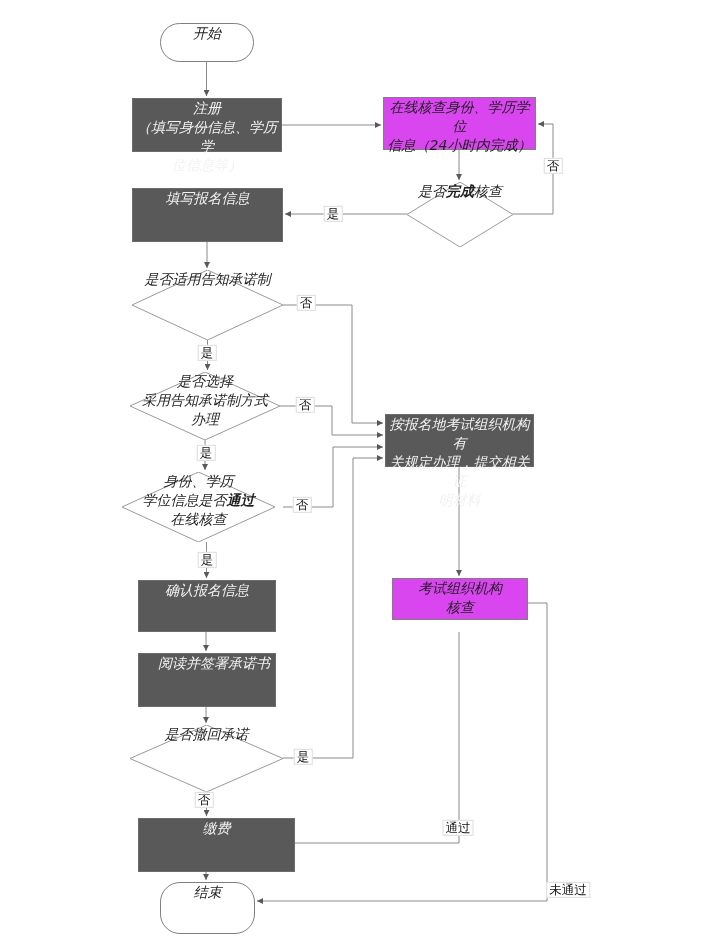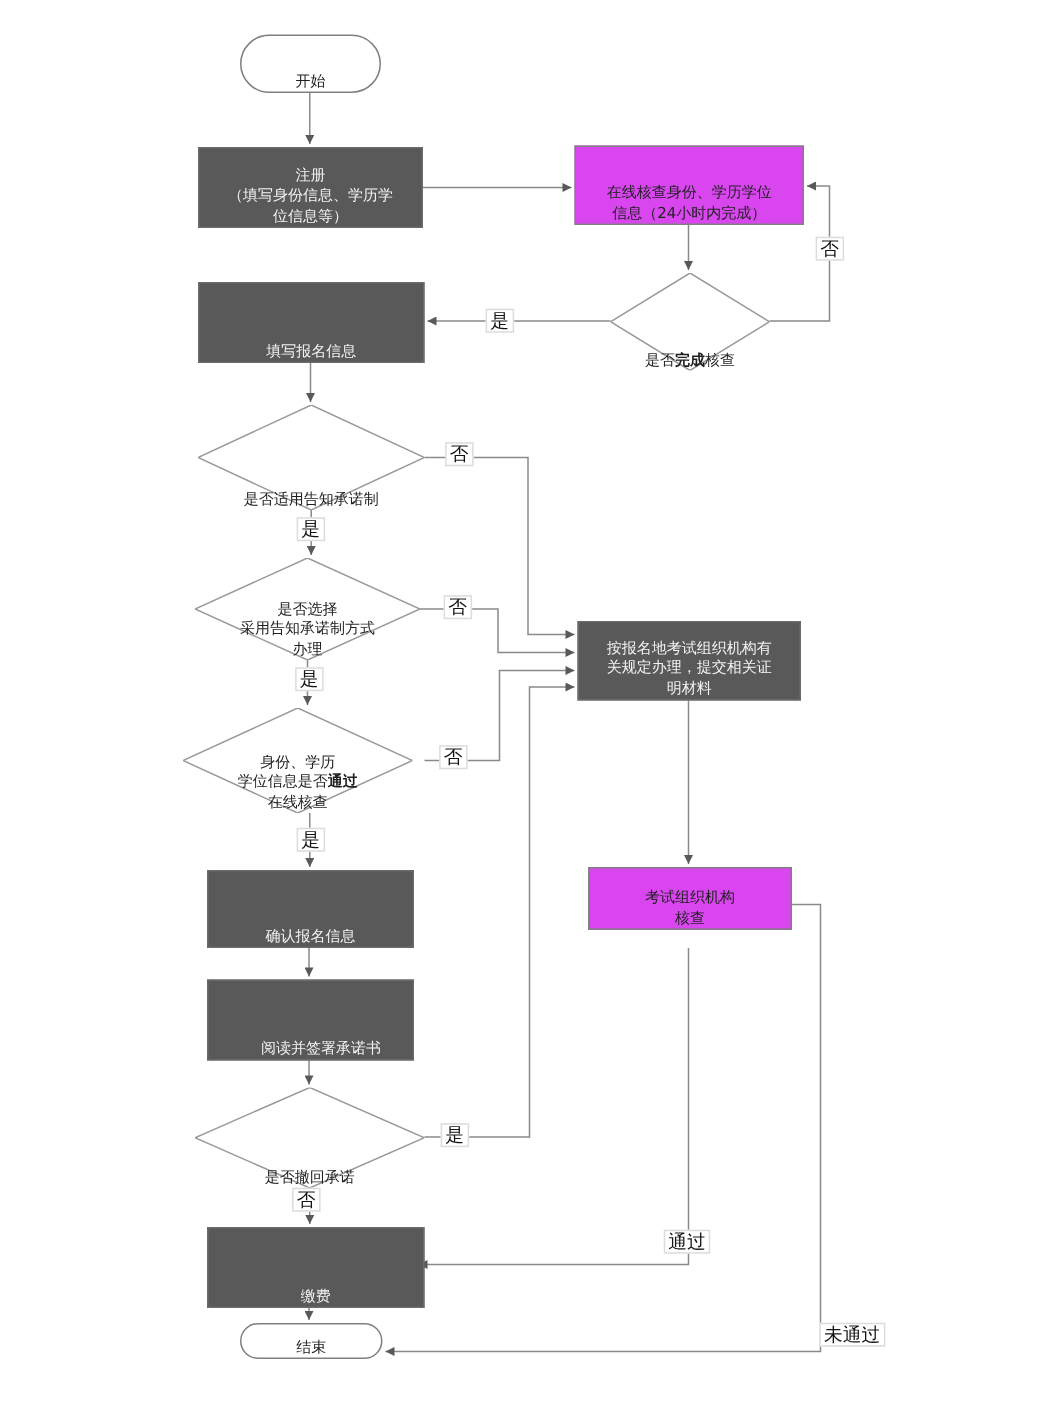--- a/index.html
+++ b/index.html
@@ -2,22 +2,22 @@
 <html style="--process-fill: #595959; --process-text: #f2f2f2; --box-border: #7f7f7f; --diamond-border: #9a9a9a; --connector: #8a8a8a; --arrowhead: #595959; --background: #ffffff;"><head>
 <meta charset="utf-8">
 <style>
   html,body{margin:0;padding:0;background:#fff;}
   .canvas{
     position:relative;width:701px;height:949px;margin:0 auto;background:var(--background,#fff);
     font-family:"DejaVu Sans","Liberation Sans",sans-serif;overflow:hidden;
   }
   .wires{position:absolute;left:0;top:0;width:701px;height:949px;pointer-events:none;}
   .node{
-    position:absolute;display:flex;align-items:flex-end;justify-content:center;
-    text-align:center;font-size:10px;color:#1f1f1f;box-sizing:border-box;
+    position:absolute;display:flex;align-items:flex-start;justify-content:center;
+    text-align:center;font-size:14px;color:#1f1f1f;box-sizing:border-box;font-style:italic;
   }
   .txt{white-space:pre-line;line-height:1.35;padding:0 2px;position:relative;z-index:1;}
   .proc{background:var(--process-fill,#595959);color:var(--process-text,#f2f2f2);border:1px solid #6b6b6b;}
   .io{background:#d946ef;border:1px solid var(--box-border,#7f7f7f);}
   .term{background:#fff;border:1px solid var(--box-border,#7f7f7f);border-radius:20px;}
   .diamond{background:transparent;border:none;}
   .diamond .shape{position:absolute;left:0;top:0;width:100%;height:100%;}
   .elabel{
     position:absolute;transform:translate(-50%,-50%);background:#fff;
     border:1px solid #dcdcdc;padding:0 2px;font-size:12.5px;line-height:1.15;color:#141414;z-index:2;
@@ -55,21 +55,21 @@
       <path d="M206,872 L206,880" marker-end="url(#arrow)"></path>
       <path d="M459,467 L459,576" marker-end="url(#arrow)"></path>
       <path d="M459,632 L459,843 L279,843" marker-end="url(#arrow)"></path>
       <path d="M528,603 L547,603 L547,901 L257,901" marker-end="url(#arrow)"></path>
     </g>
   </svg>
 
   <div class="node term" style="left:160px;top:23px;width:94px;height:39px;">
     <div class="txt">开始</div>
   </div>
-  <div class="node term" style="left:160px;top:882px;width:95px;height:24px;">
+  <div class="node term" style="left:160px;top:882px;width:95px;height:52px;">
     <div class="txt">结束</div>
   </div>
 
   <div class="node proc" style="left:132px;top:98px;width:150px;height:54px;">
     <div class="txt">注册
 （填写身份信息、学历学
 位信息等）</div>
   </div>
   <div class="node proc" style="left:132px;top:188px;width:151px;height:54px;">
     <div class="txt">填写报名信息</div>
@@ -78,21 +78,21 @@
     <div class="txt">按报名地考试组织机构有
 关规定办理，提交相关证
 明材料</div>
   </div>
   <div class="node proc" style="left:138px;top:580px;width:138px;height:52px;">
     <div class="txt">确认报名信息</div>
   </div>
   <div class="node proc" style="left:138px;top:653px;width:138px;height:54px;padding-left:14px;">
     <div class="txt">阅读并签署承诺书</div>
   </div>
-  <div class="node proc" style="left:138px;top:818px;width:145px;height:54px;">
+  <div class="node proc" style="left:138px;top:818px;width:157px;height:54px;">
     <div class="txt">缴费</div>
   </div>
 
   <div class="node io" style="left:383px;top:97px;width:153px;height:53px;">
     <div class="txt">在线核查身份、学历学位
 信息（24小时内完成）</div>
   </div>
   <div class="node io" style="left:392px;top:578px;width:136px;height:42px;">
     <div class="txt">考试组织机构
 核查</div>

